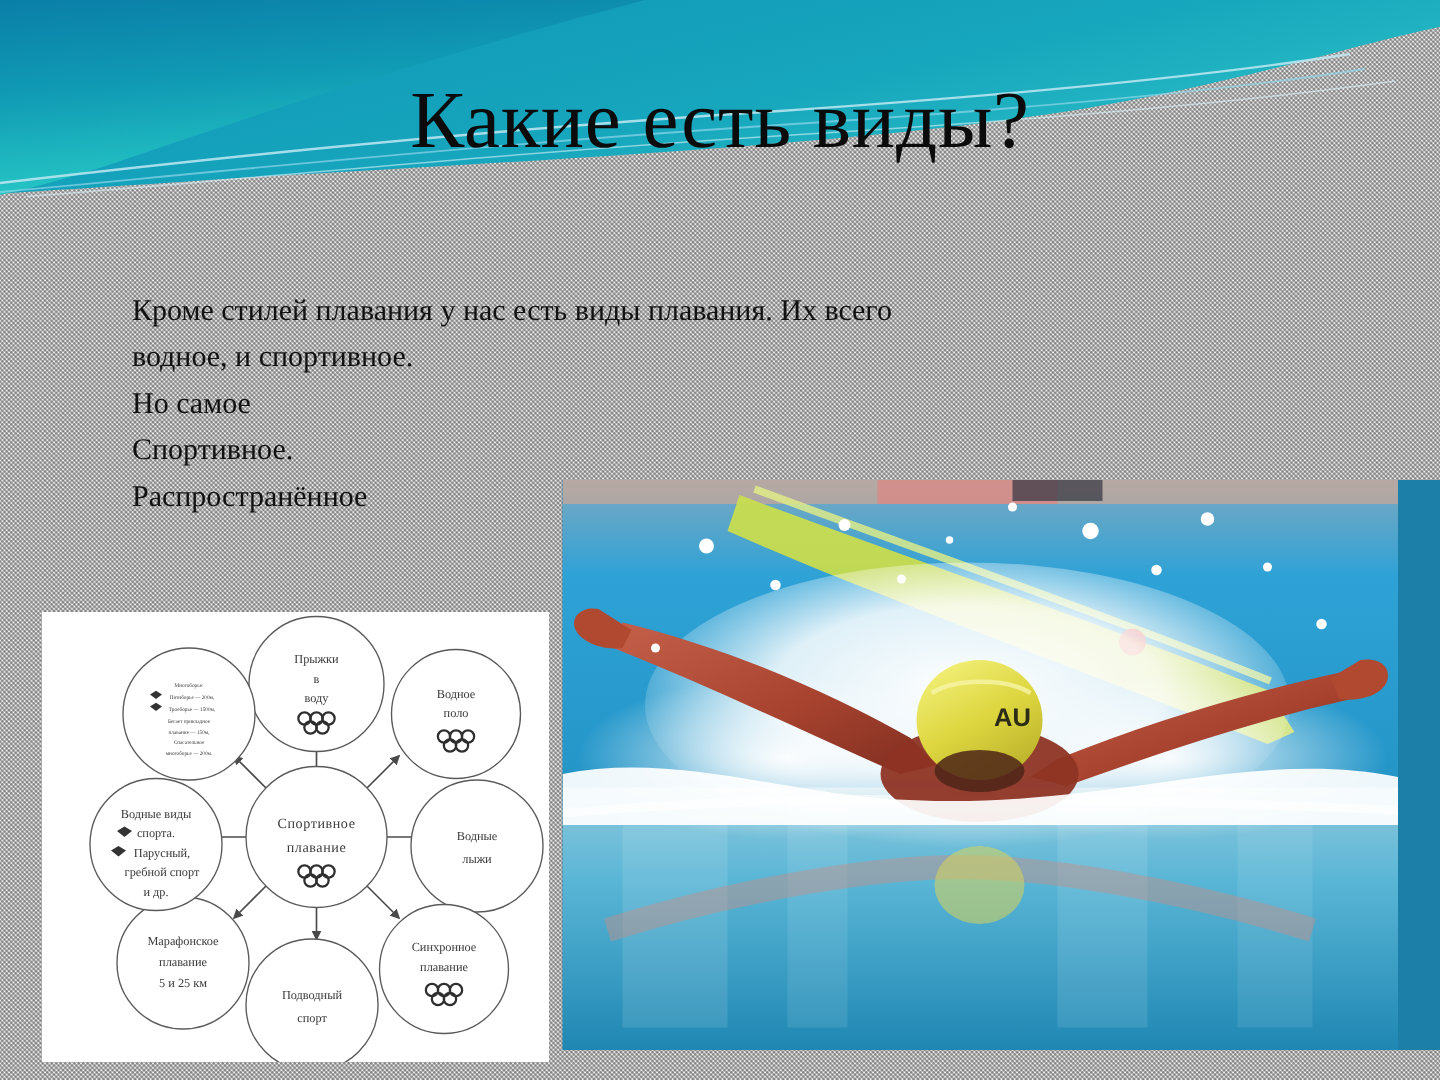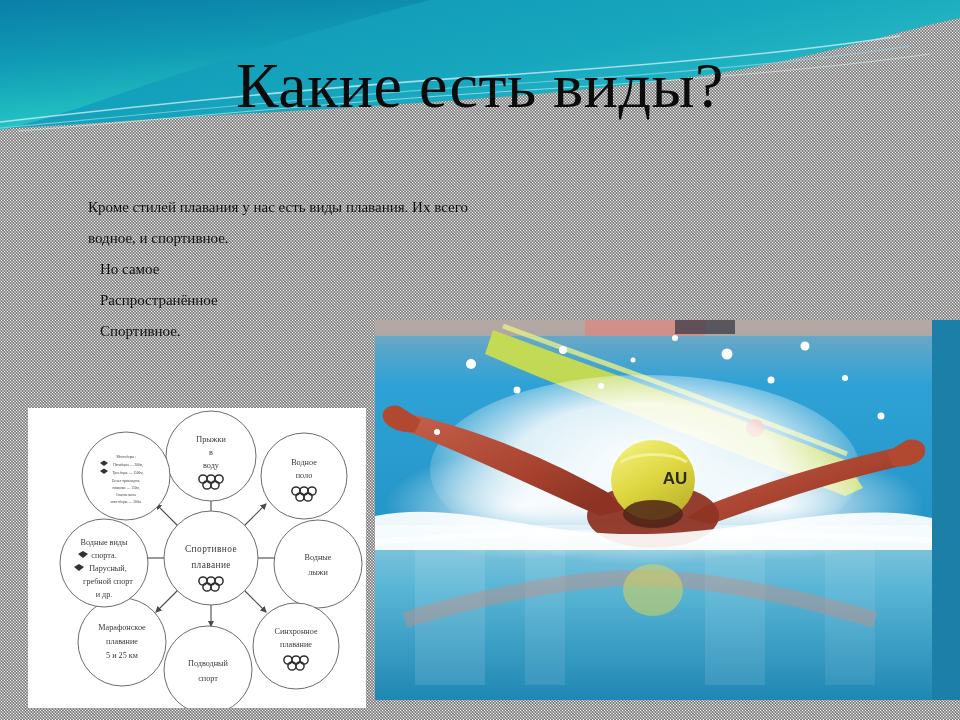--- a/index.html
+++ b/index.html
@@ -41,43 +41,43 @@
   }
   #wave-band svg { display:block; width:960px; height:132px; }
 
   
   #title {
     position: absolute;
     top: 52px;
     left: 0;
     width: 960px;
     text-align: center;
-    font-size: 64px;
+    font-size: 54px;
     line-height: 1.05;
     color: #0b0b0b;
     letter-spacing: 0.5px;
     font-family: "Liberation Serif", "DejaVu Serif", serif;
     z-index: 6;
     white-space: nowrap;
   }
 
   
   #body-text {
     position: absolute;
     top: 192px;
     left: 88px;
     width: 675px;
-    font-size: 15px;
+    font-size: 20px;
     line-height: 31px;
     color: #111111;
     z-index: 5;
     font-family: Liberation Serif, serif;
   }
   #body-text p { margin: 0; }
-  #body-text .short { width: 300px; padding-left: 12px; }
+  #body-text .short { width: 300px; }
 
   
   #photo {
     position: absolute;
     left: 375px;
     top: 320px;
     width: 662px;
     height: 380px;
     overflow: hidden;
     z-index: 4;
@@ -154,22 +154,22 @@
       <path d="M18,131 C150,121 330,102 560,88 C700,79 830,68 930,54" fill="none" stroke="#d8f2f8" stroke-width="1.0" opacity="0.6"></path>
     </svg>
   </div>
 
   <div id="title">Какие есть виды?</div>
 
   <div id="body-text">
     <p>Кроме стилей плавания у нас есть виды плавания. Их всего</p>
     <p>водное, и спортивное.</p>
     <p class="short">Но  самое</p>
+    <p class="short">Спортивное.</p>
     <p class="short">Распространённое</p>
-    <p class="short">Спортивное.</p>
   </div>
 
   <div id="photo">
     <svg viewBox="0 0 557 380" preserveAspectRatio="none">
       <defs>
         <linearGradient id="poolTop" x1="0" y1="0" x2="0" y2="1">
           <stop offset="0%" stop-color="#b9a9a4"></stop>
           <stop offset="7%" stop-color="#6aa7c6"></stop>
           <stop offset="30%" stop-color="#2ea2d6"></stop>
           <stop offset="100%" stop-color="#2494c6"></stop>

